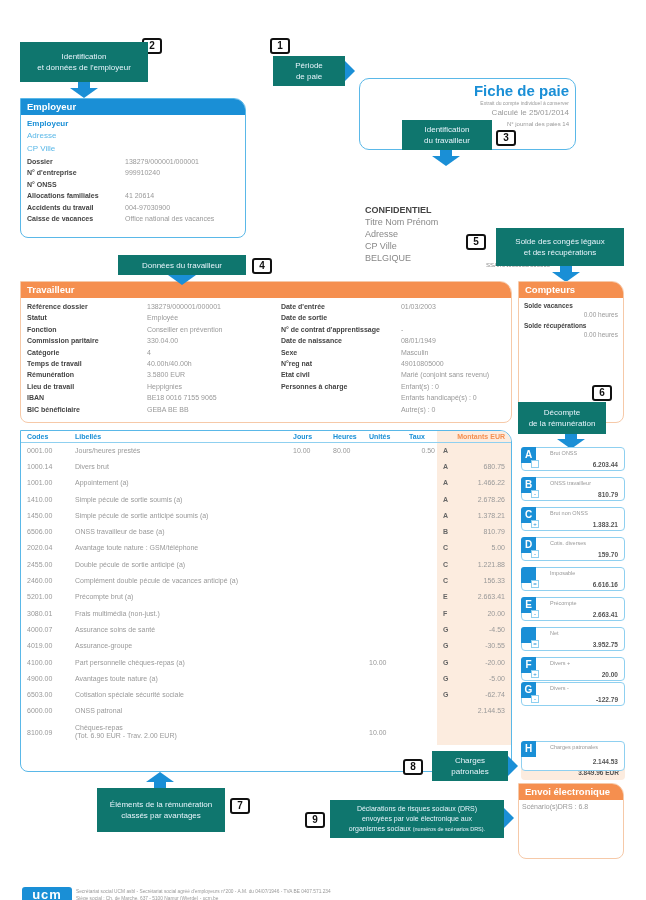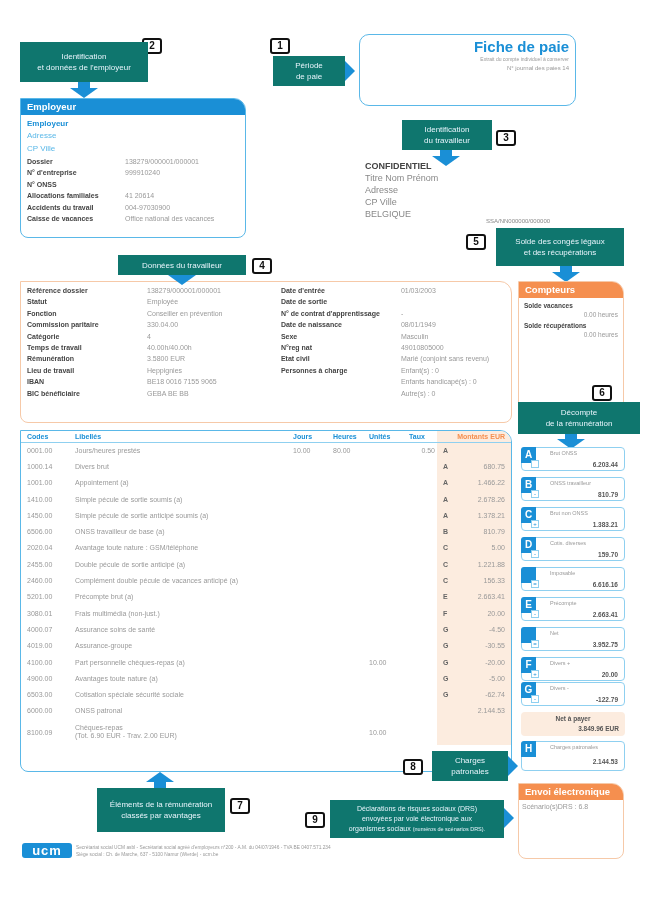--- a/index.html
+++ b/index.html
@@ -1,18 +1,18 @@
 <!DOCTYPE html>
 <html><head>
 <meta charset="utf-8">
 <style>
   * { box-sizing: border-box; margin: 0; padding: 0; }
   html, body { width: 646px; height: 900px; background: #fff; overflow: hidden; }
   body { position: relative; font-family: "Liberation Sans", "DejaVu Sans", sans-serif; color: #888; }
-  .abs { position: absolute; }
+  .abs { position: absolute; margin-top: 44px; }
   .callout { position: absolute; background: #0f766e; color: #e8f4fc; font-size: 8px; text-align: center; line-height: 11px; display: flex; align-items: center; justify-content: center; flex-direction: column; }
   .arrow-down { position: absolute; width: 0; height: 0; border-left: 14px solid transparent; border-right: 14px solid transparent; border-top: 10px solid #1a8fd6; }
   .stem { position: absolute; background: #1a8fd6; }
   .arrow-right { position: absolute; width: 0; height: 0; border-top: 10px solid transparent; border-bottom: 10px solid transparent; border-left: 10px solid #1a8fd6; }
   .arrow-up { position: absolute; width: 0; height: 0; border-left: 14px solid transparent; border-right: 14px solid transparent; border-bottom: 10px solid #1a8fd6; }
   .numbox { position: absolute; border: 2px solid #111; border-radius: 3px; background: #fff; color: #111; font-size: 10px; font-weight: bold; text-align: center; line-height: 12px; width: 20px; height: 16px; }
   .panel { position: absolute; border: 1.5px solid #5ab8e8; border-radius: 0 12px 8px 8px; background: #fff; overflow: hidden; }
   .panel.orange { border-color: #f6c9a8; }
   .panel-head { height: 16px; background: #1a8fd6; color: #fff; font-weight: bold; font-size: 9.5px; padding: 2px 6px; }
   .panel.orange .panel-head { background: #f58f4f; }
@@ -47,20 +47,21 @@
 <div class="numbox" style="left:270px;top:38px;">1</div>
 <div class="callout" style="left:273px;top:56px;width:72px;height:30px;">
   <span>Période</span>
   <span>de paie</span>
 </div>
 <div class="arrow-right" style="left:345px;top:61px;"></div>
 
 <div class="abs" style="left:359px;top:34px;width:217px;height:72px;border:1.5px solid #5ab8e8;border-radius:10px;text-align:right;padding:3px 6px;">
   <div style="color:#1a8fd6;font-weight:bold;font-size:15px;line-height:17px;">Fiche de paie</div>
   <div style="font-size:5px;color:#999;line-height:8px;">Extrait du compte individuel à conserver</div>
+  <div style="font-size:8px;color:#999;line-height:12px;">Calculé le 25/01/2014</div>
   <div style="font-size:6px;color:#999;line-height:10px;">N° journal des paies 14</div>
 </div>
 
 <div class="panel" style="left:20px;top:98px;width:226px;height:140px;">
   <div class="panel-head">Employeur</div>
   <div style="padding:3px 6px;">
     <div style="color:#1a8fd6;font-weight:bold;font-size:8px;line-height:12px;">Employeur</div>
     <div style="color:#5ab8e8;font-size:8px;line-height:12px;">Adresse</div>
     <div style="color:#5ab8e8;font-size:8px;line-height:14px;">CP Ville</div>
     <div id="employer-fields">
@@ -116,20 +117,21 @@
 </div>
 <div class="stem" style="left:560px;top:266px;width:12px;height:6px;"></div>
 <div class="arrow-down" style="left:552px;top:272px;"></div>
 
 <div class="callout" style="left:118px;top:255px;width:128px;height:20px;">
   <span>Données du travailleur</span>
 </div>
 <div class="numbox" style="left:252px;top:258px;">4</div>
 
 <div class="panel orange" style="left:20px;top:281px;width:492px;height:142px;border-radius:0 12px 8px 8px;">
+  <div class="panel-head">Travailleur</div>
   <div style="display:flex;padding:3px 6px;">
     <div id="worker-left" style="width:256px;">
         <div class="kv">
           <span class="k" style="width:120px;">Référence dossier</span>
           <span class="v">138279/000001/000001</span>
         </div>
         <div class="kv">
           <span class="k" style="width:120px;">Statut</span>
           <span class="v">Employée</span>
         </div>
@@ -216,21 +218,21 @@
   <div class="panel-head">Compteurs</div>
   <div style="padding:3px 5px;font-size:6.5px;line-height:9px;">
     <div style="color:#444;font-weight:bold;">Solde vacances</div>
     <div style="color:#999;text-align:right;">0.00 heures</div>
     <div style="color:#444;font-weight:bold;margin-top:2px;">Solde récupérations</div>
     <div style="color:#999;text-align:right;">0.00 heures</div>
   </div>
 </div>
 <div class="numbox" style="left:592px;top:385px;">6</div>
 
-<div class="callout" style="left:518px;top:402px;width:122px;height:32px;">
+<div class="callout" style="left:518px;top:402px;width:88px;height:32px;">
   <span>Décompte</span>
   <span>de la rémunération</span>
 </div>
 <div class="stem" style="left:565px;top:434px;width:12px;height:5px;"></div>
 <div class="arrow-down" style="left:557px;top:439px;"></div>
 
 <div class="panel" style="left:20px;top:430px;width:492px;height:342px;">
   <table class="rem">
     <thead>
       <tr>

